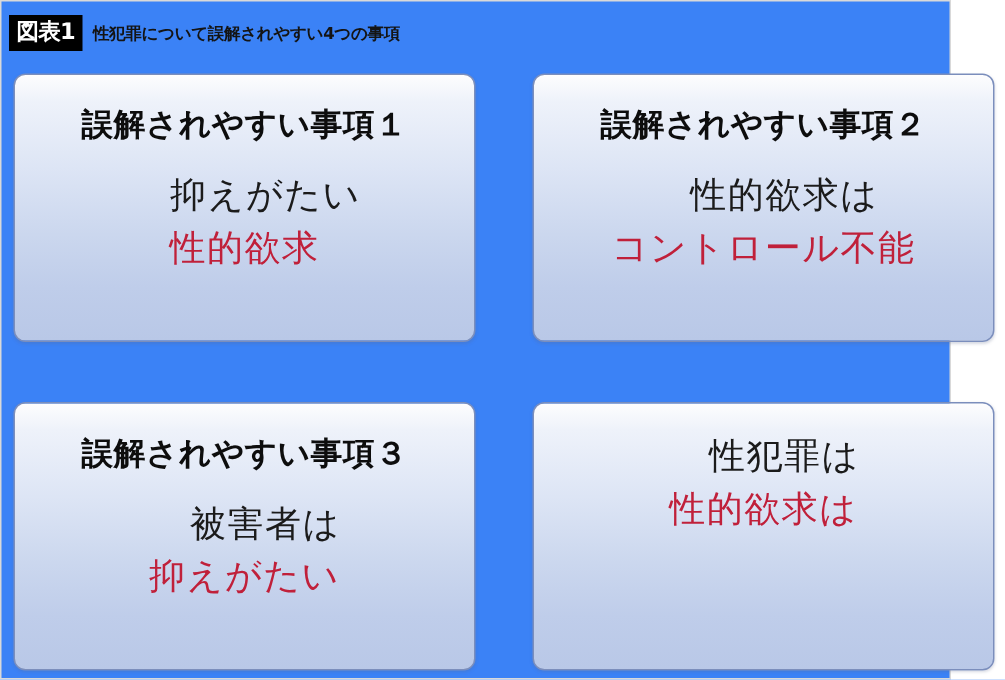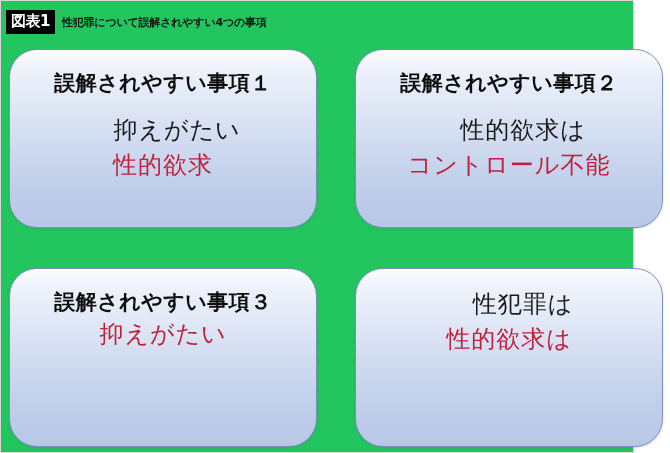--- a/index.html
+++ b/index.html
@@ -13,21 +13,21 @@
     height: 453px;
     overflow: hidden;
     font-family: "Liberation Sans", "DejaVu Sans", sans-serif;
   }
 
   #figure-root {
     position: relative;
     width: 634px;
     height: 453px;
     box-sizing: border-box;
-    background: #22c55e;
+    background: #3b82f6;
     border: 1px solid #d9d9d9;
   }
 
   
   #header {
     position: absolute;
     left: 0;
     top: 0;
     width: 670px;
     height: 42px;
@@ -71,21 +71,21 @@
     display: grid;
     grid-template-columns: 308px 308px;
     grid-template-rows: 179px 179px;
     column-gap: 38px;
     row-gap: 40px;
   }
 
   .card {
     position: relative;
     box-sizing: border-box;
-    border-radius: 28px;
+    border-radius: 8px;
     border: 1.4px solid #7b8ebc;
     background: linear-gradient(to bottom,
                 #fdfdfe 0%,
                 #eef2fa 10%,
                 #dde5f5 35%,
                 #cbd7ee 60%,
                 #bfcdea 80%,
                 #b9c8e7 100%);
     box-shadow: 0 1px 2px rgba(90,105,140,0.25);
     display: flex;
@@ -147,20 +147,21 @@
     </div>
 
     <div class="card">
       <div class="card-heading">誤解されやすい事項２</div>
       <div class="card-line1">性的欲求は</div>
       <div class="card-line2">コントロール不能</div>
     </div>
 
     <div class="card">
       <div class="card-heading">誤解されやすい事項３</div>
+      <div class="card-line1">被害者は</div>
       <div class="card-line2">抑えがたい</div>
     </div>
 
     <div class="card">
       <div class="card-line1">性犯罪は</div>
       <div class="card-line2">性的欲求は</div>
     </div>
 
   </div>
 </div>

